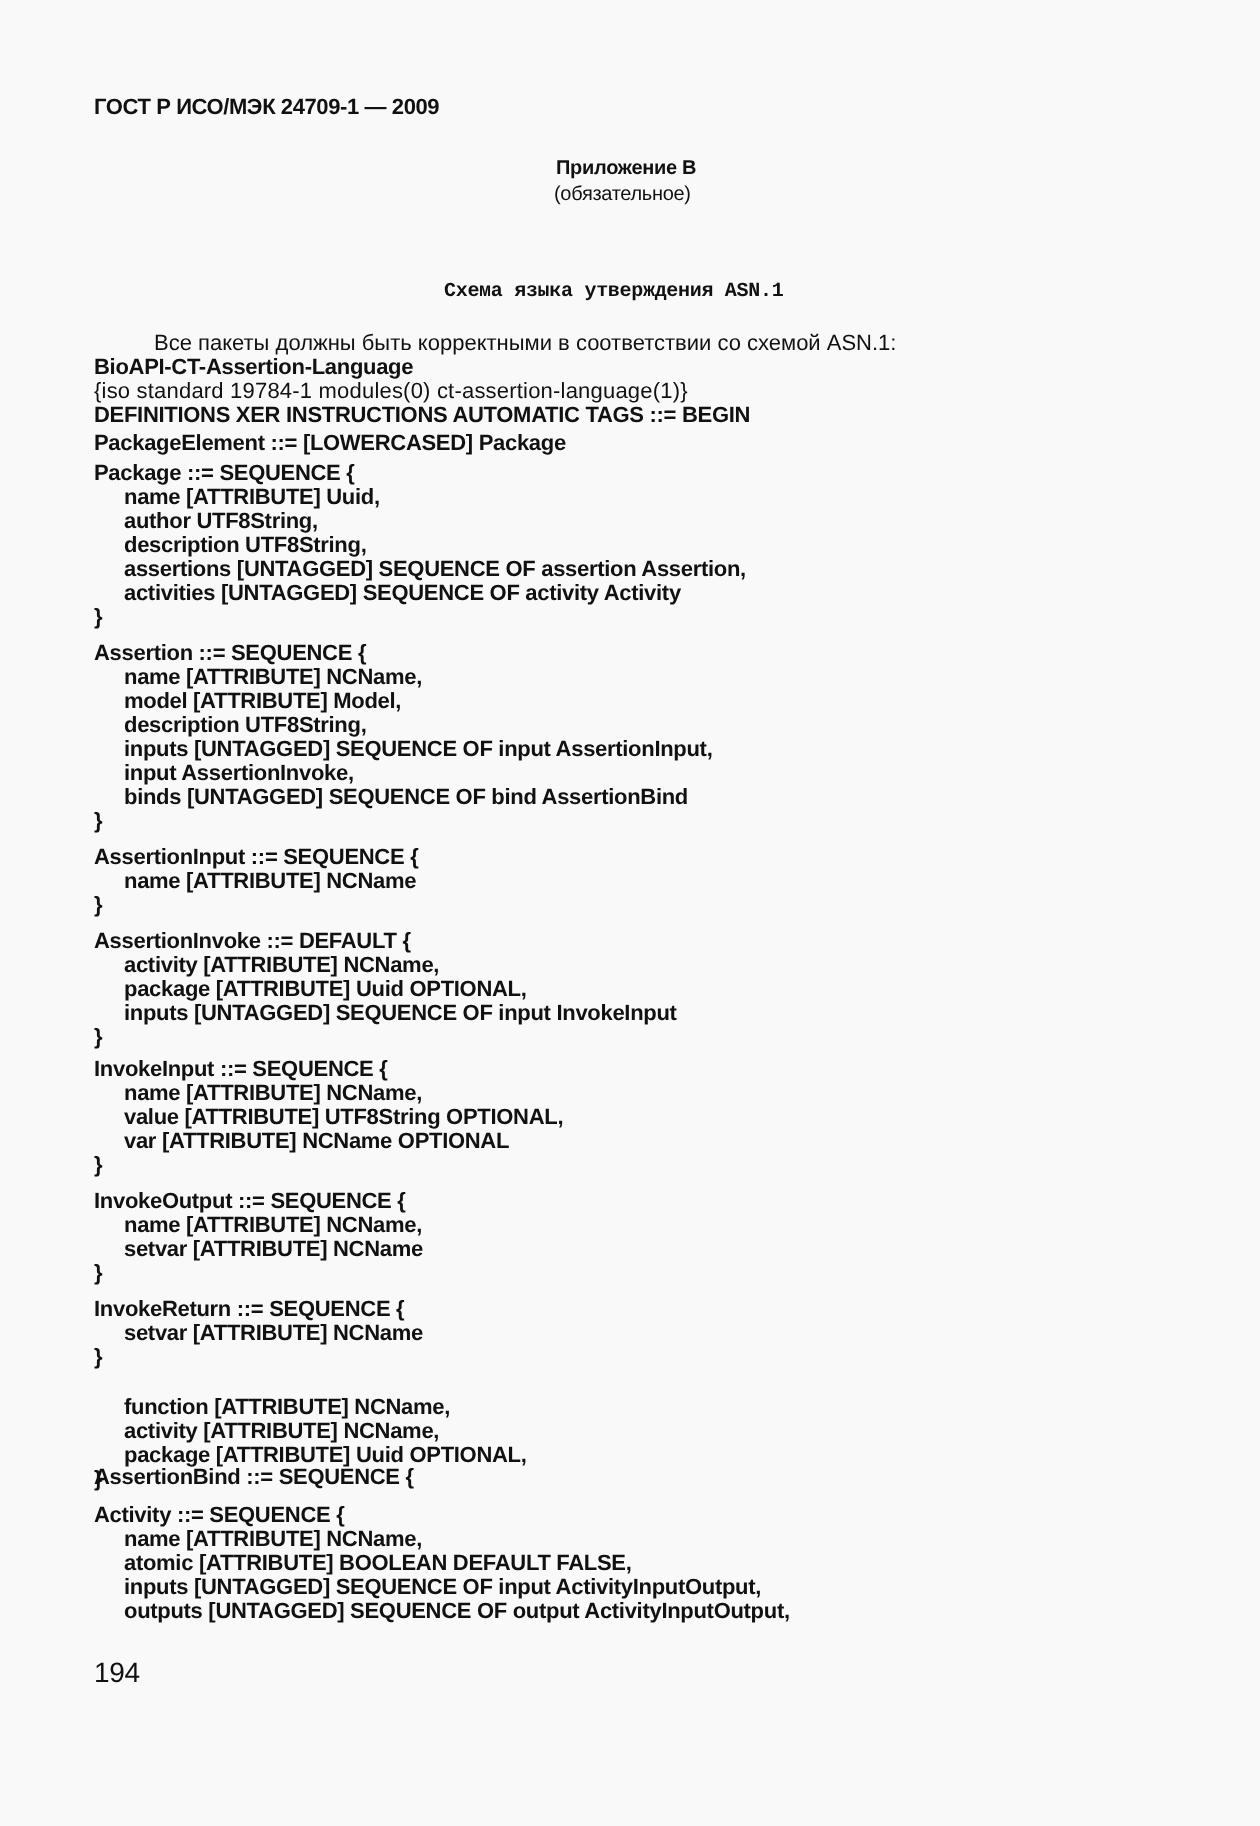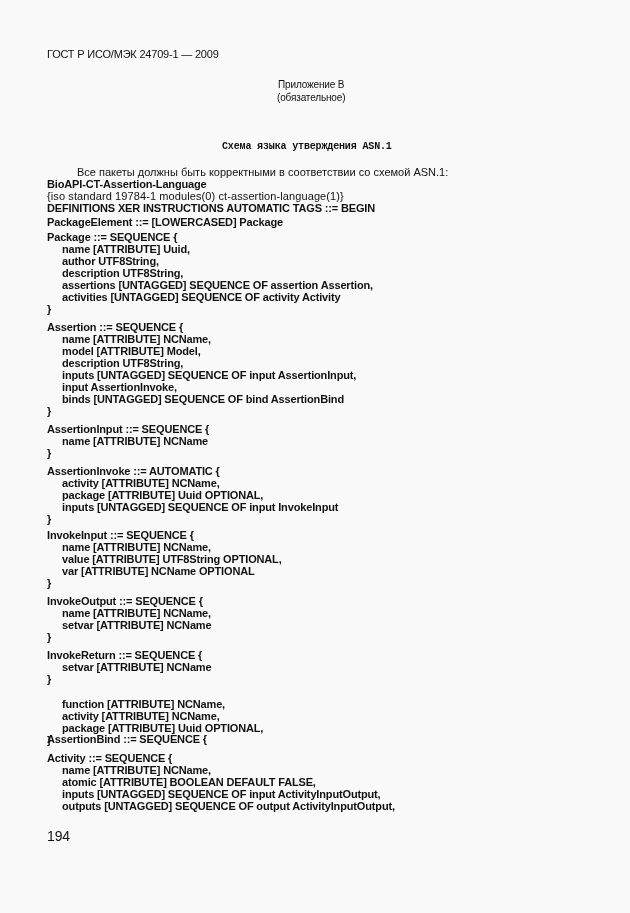--- a/index.html
+++ b/index.html
@@ -9,22 +9,22 @@
     position: relative; overflow: hidden;
     font-family: "Liberation Sans", sans-serif;
     color: #111;
   }
   .ln {
     position: absolute; white-space: nowrap;
     font-size: 11px; line-height: 12px;
     font-weight: bold; letter-spacing: -0.15px;
   }
   .normal { font-weight: normal; }
-  .hdr { font-size: 11px; font-weight: normal; letter-spacing: -0.2px; text-align: center; }
-  .appx { font-size: 10px; font-weight: normal; }
+  .hdr { font-size: 11px; font-weight: bold; letter-spacing: -0.2px; text-align: center; }
+  .appx { font-size: 10px; font-weight: bold; }
   .appx2 { font-size: 10px; font-weight: normal; }
   .title { font-size: 10px; font-weight: bold; font-family: Liberation Mono, monospace; }
   .pg { font-size: 14px; font-weight: normal; }
   .x0 { left: 47px; }
   .x1 { left: 62px; }
 </style>
 </head>
 <body>
 
 <div>
@@ -55,21 +55,21 @@
   <div class="ln x1" style="top:357px;">description UTF8String,</div>
   <div class="ln x1" style="top:369px;">inputs [UNTAGGED] SEQUENCE OF input AssertionInput,</div>
   <div class="ln x1" style="top:381px;">input AssertionInvoke,</div>
   <div class="ln x1" style="top:393px;">binds [UNTAGGED] SEQUENCE OF bind AssertionBind</div>
   <div class="ln x0" style="top:405px;">}</div>
 
   <div class="ln x0" style="top:423px;">AssertionInput ::= SEQUENCE {</div>
   <div class="ln x1" style="top:435px;">name [ATTRIBUTE] NCName</div>
   <div class="ln x0" style="top:447px;">}</div>
 
-  <div class="ln x0" style="top:465px;">AssertionInvoke ::= AUTOMATIC {</div>
+  <div class="ln x0" style="top:465px;">AssertionInvoke ::= DEFAULT {</div>
   <div class="ln x1" style="top:477px;">activity [ATTRIBUTE] NCName,</div>
   <div class="ln x1" style="top:489px;">package [ATTRIBUTE] Uuid OPTIONAL,</div>
   <div class="ln x1" style="top:501px;">inputs [UNTAGGED] SEQUENCE OF input InvokeInput</div>
   <div class="ln x0" style="top:513px;">}</div>
 
   <div class="ln x0" style="top:529px;">InvokeInput ::= SEQUENCE {</div>
   <div class="ln x1" style="top:541px;">name [ATTRIBUTE] NCName,</div>
   <div class="ln x1" style="top:553px;">value [ATTRIBUTE] UTF8String OPTIONAL,</div>
   <div class="ln x1" style="top:565px;">var [ATTRIBUTE] NCName OPTIONAL</div>
   <div class="ln x0" style="top:577px;">}</div>

